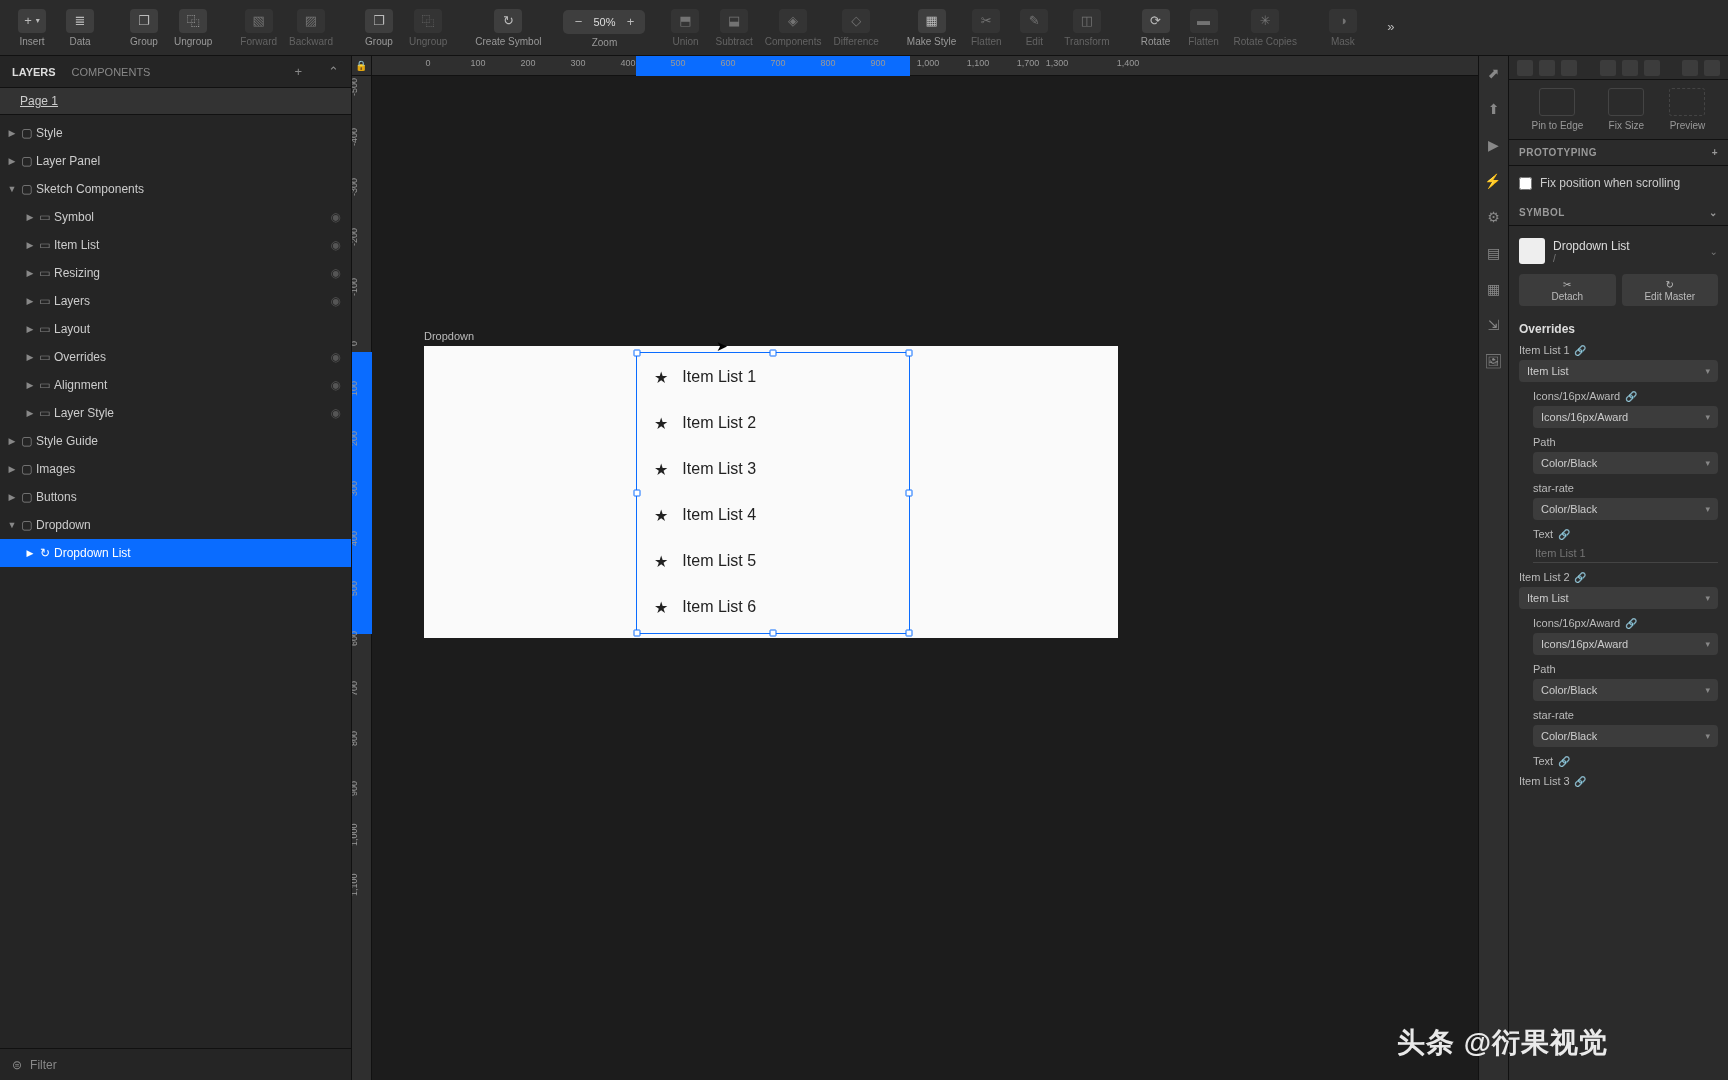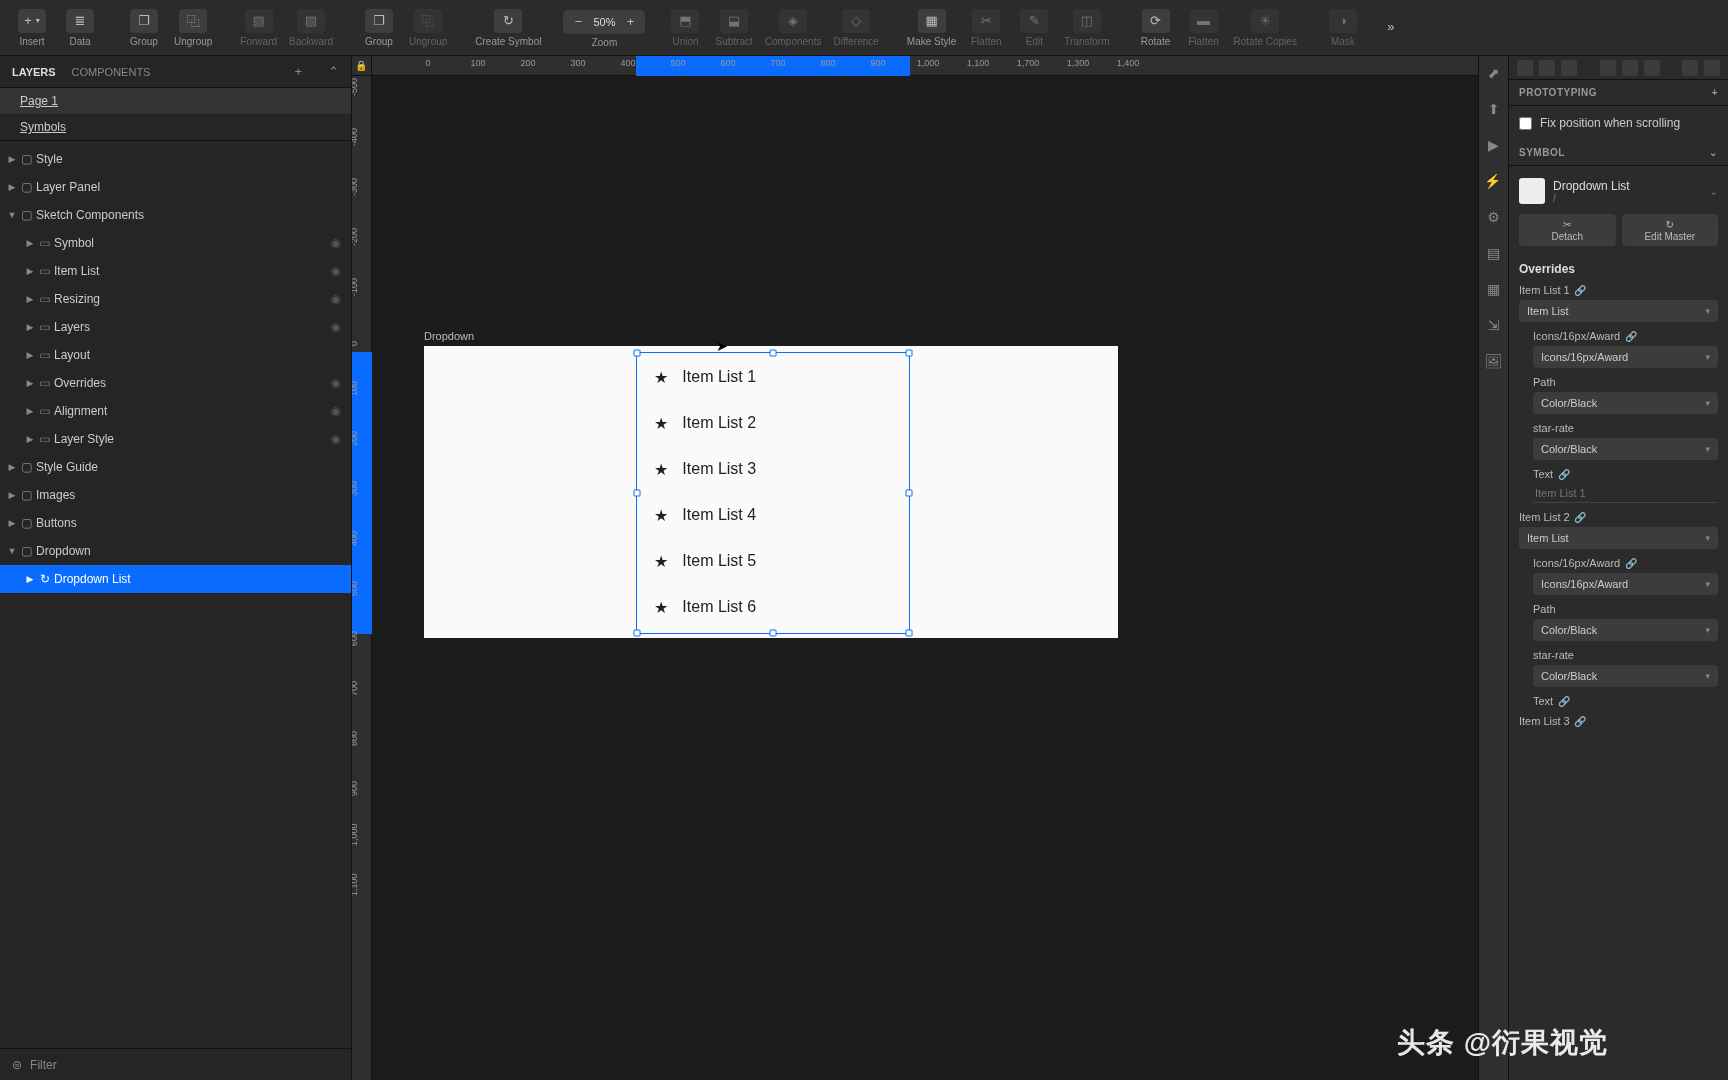--- a/index.html
+++ b/index.html
@@ -214,21 +214,20 @@
   <div class="left-panel">
     <div class="panel-tabs">
       <span class="tab active">LAYERS</span>
       <span class="tab">COMPONENTS</span>
       <span class="spacer"></span>
       <span class="pbtn">+</span>
       <span class="pbtn">⌃</span>
     </div>
     <div class="pages">
       <div class="page-row sel">Page 1</div>
-      <div class="page-row">Symbols</div>
     </div>
     <div class="tree">
       <div class="tree-row" style="padding-left:6px">
           <span class="arrow">▶</span>
           <span class="ricon">▢</span>
           <span class="rlabel">Style</span>
         </div>
       <div class="tree-row" style="padding-left:6px">
           <span class="arrow">▶</span>
           <span class="ricon">▢</span>
@@ -328,21 +327,21 @@
         <span class="tick" style="left: 206px;">300</span>
         <span class="tick" style="left: 256px;">400</span>
         <span class="tick" style="left: 306px;">500</span>
         <span class="tick" style="left: 356px;">600</span>
         <span class="tick" style="left: 406px;">700</span>
         <span class="tick" style="left: 456px;">800</span>
         <span class="tick" style="left: 506px;">900</span>
         <span class="tick" style="left: 556px;">1,000</span>
         <span class="tick" style="left: 606px;">1,100</span>
         <span class="tick" style="left: 656px;">1,700</span>
-        <span class="tick" style="left: 706px;">1,300</span>
+        <span class="tick" style="left: 685px;">1,300</span>
         <span class="tick" style="left: 756px;">1,400</span>
       </div>
     <div class="ruler-v">
       <div class="sel-range" style="top:276px; height:282px;"></div>
     <span class="tick" style="top: 20px;">-500</span>
         <span class="tick" style="top: 70px;">-400</span>
         <span class="tick" style="top: 120px;">-300</span>
         <span class="tick" style="top: 170px;">-200</span>
         <span class="tick" style="top: 220px;">-100</span>
         <span class="tick" style="top: 270px;">0</span>
@@ -424,20 +423,34 @@
       <div class="al-g">
           <div class="al"></div>
           <div class="al"></div>
           <div class="al"></div>
         </div>
       <div class="al-g">
           <div class="al"></div>
           <div class="al"></div>
         </div>
     </div>
+    <div class="resizing-row">
+      <div class="res-box">
+          <div class="res-ico"></div>
+          <span>Pin to Edge</span>
+        </div>
+      <div class="res-box">
+          <div class="res-ico"></div>
+          <span>Fix Size</span>
+        </div>
+      <div class="res-box">
+          <div class="res-ico" style="border-style:dashed;"></div>
+          <span>Preview</span>
+        </div>
+    </div>
     <div class="section-h">
         <span>PROTOTYPING</span>
         <span>+</span>
       </div>
     <div class="section-b">
       <label class="chk-row">
           <input type="checkbox" style="">
           <span>Fix position when scrolling</span>
         </label>
     </div>

